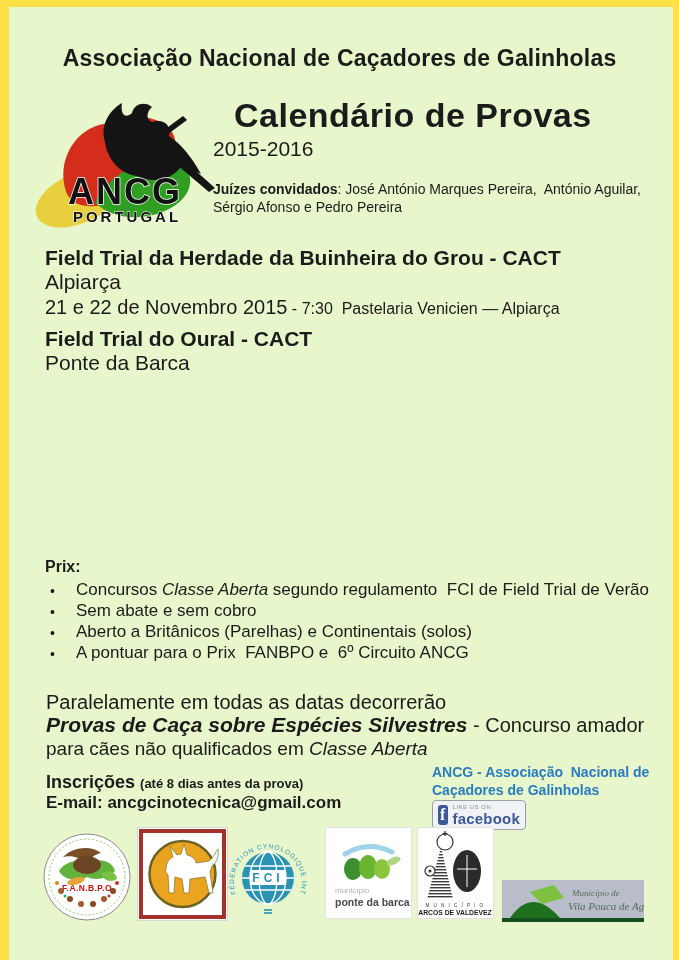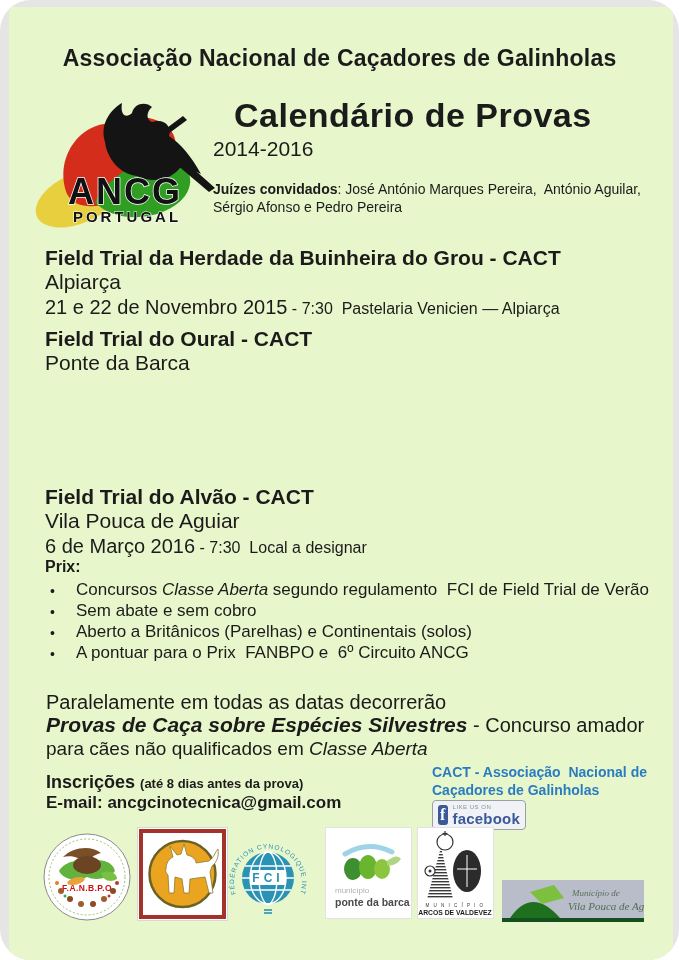--- a/index.html
+++ b/index.html
@@ -1,17 +1,17 @@
 <!DOCTYPE html>
 <html><head>
 <meta charset="utf-8">
 <style>
   html,body{margin:0;padding:0;background:#ffffff;}
-  .poster{position:relative;width:679px;height:960px;background:#e5e5e5;overflow:hidden;
-          font-family:"Liberation Sans",sans-serif;color:#1b1b1b;border-radius:31px;}
+  .poster{position:relative;width:679px;height:960px;background:#fde047;overflow:hidden;
+          font-family:"Liberation Sans",sans-serif;color:#1b1b1b;}
   .canvas{position:absolute;left:9px;top:7px;right:6px;bottom:0;background:#e8f6cb;}
   .abs{position:absolute;}
   .pre{white-space:pre-wrap;}
 
   .org-title{left:0;top:45px;width:100%;text-align:center;font-size:23px;font-weight:bold;letter-spacing:.2px;}
   .main-title{left:211px;top:96px;font-size:34px;font-weight:bold;letter-spacing:.5px;margin-left:23px;}
   .season{left:213px;top:137px;font-size:21px;}
   .judges{left:213px;top:180px;width:462px;font-size:14px;line-height:18px;}
   .judges b{font-weight:bold;}
 
@@ -66,37 +66,32 @@
     <path d="M34,98 C20,60 50,22 86,28 C112,12 148,28 142,54 C154,78 126,96 98,100 C70,112 44,116 34,98 Z" fill="#d42d1c"></path>
     <path d="M62,106 C80,128 132,126 152,100 C166,80 150,60 124,62 C98,66 72,86 62,106 Z" fill="#2f9e23"></path>
     <path d="M72,46 C66,26 80,12 89,7 C87,19 93,23 99,17 C101,7 113,5 119,11 C113,16 113,24 119,26 C131,22 139,30 136,40 C148,48 158,60 168,78 L149,69 C140,84 120,88 104,80 C86,78 74,62 72,46 Z" fill="#141414"></path>
     <path d="M128,44 L182,92 L176,96 L124,52 Z" fill="#141414"></path>
     <path d="M96,60 L150,20 L154,24 L100,64 Z" fill="#141414"></path>
     <text x="92" y="108" font-size="36" font-weight="bold" fill="#111" stroke="#ffffff" stroke-width="1.4" paint-order="stroke" text-anchor="middle" letter-spacing="2">ANCG</text>
     <text x="94" y="126" font-size="15" font-weight="bold" fill="#111" stroke="#ffffff" stroke-width="1" paint-order="stroke" text-anchor="middle" letter-spacing="3">PORTUGAL</text>
   </svg>
 
   <div class="abs main-title">Calendário de Provas</div>
-  <div class="abs season">2014-2016</div>
+  <div class="abs season">2015-2016</div>
   <div class="abs judges pre"><b>Juízes convidados</b><span class="pre">: José António Marques Pereira,  António Aguilar, Sérgio Afonso e Pedro Pereira</span></div>
 
   <div class="abs event" style="top:246px;">
     <div class="ev-title">Field Trial da Herdade da Buinheira do Grou - CACT</div>
     <div class="ev-loc">Alpiarça</div>
     <div class="ev-date"><span class="d pre">21 e 22 de Novembro 2015</span> <span class="dd pre">- 7:30  Pastelaria Venicien — Alpiarça</span></div>
   </div>
   <div class="abs event" style="top:327px;">
     <div class="ev-title">Field Trial do Oural - CACT</div>
     <div class="ev-loc">Ponte da Barca</div>
   </div>
-  <div class="abs event" style="top:485px;">
-    <div class="ev-title">Field Trial do Alvão - CACT</div>
-    <div class="ev-loc">Vila Pouca de Aguiar</div>
-    <div class="ev-date"><span class="d pre">6 de Março 2016</span> <span class="dd pre">- 7:30  Local a designar</span></div>
-  </div>
 
   <div class="abs note-label">Prix:</div>
   <div class="abs note-list">
     <div class="note-item">
         <span class="bullet">•</span>
         <span class="pre"><span class="pre">Concursos </span><i class="pre">Classe Aberta</i><span class="pre"> segundo regulamento  FCI de Field Trial de Verão</span></span>
       </div>
     <div class="note-item">
         <span class="bullet">•</span>
         <span class="pre"><span class="pre">Sem abate e sem cobro</span><i class="pre"></i><span class="pre"></span></span>
@@ -111,21 +106,21 @@
       </div>
   </div>
 
   <div class="abs par-1">Paralelamente em todas as datas decorrerão</div>
   <div class="abs par-2"><span class="hl">Provas de Caça sobre Espécies Silvestres</span><span class="rest pre"> - Concurso amador</span></div>
   <div class="abs par-3"><span class="pre">para cães não qualificados em </span><i>Classe Aberta</i></div>
 
   <div class="abs insc"><span class="big pre">Inscrições </span><span class="small">(até 8 dias antes da prova)</span></div>
   <div class="abs email">E-mail: ancgcinotecnica@gmail.com</div>
 
-  <div class="abs org-blue pre"><span class="pre">CACT - Associação  Nacional de</span><br><span>Caçadores de Galinholas</span></div>
+  <div class="abs org-blue pre"><span class="pre">ANCG - Associação  Nacional de</span><br><span>Caçadores de Galinholas</span></div>
   <div class="abs fb-badge">
     <div class="fb-f">f</div>
     <div class="fb-col">
       <span class="fb-like">LIKE US ON</span>
       <span class="fb-word">facebook</span>
     </div>
   </div>
 
   <svg class="abs" style="left:43px;top:833px;" width="88" height="88" viewBox="0 0 88 88">
     <circle cx="44" cy="44" r="43" fill="#ffffff" stroke="#8a8a8a" stroke-width="1"></circle>

